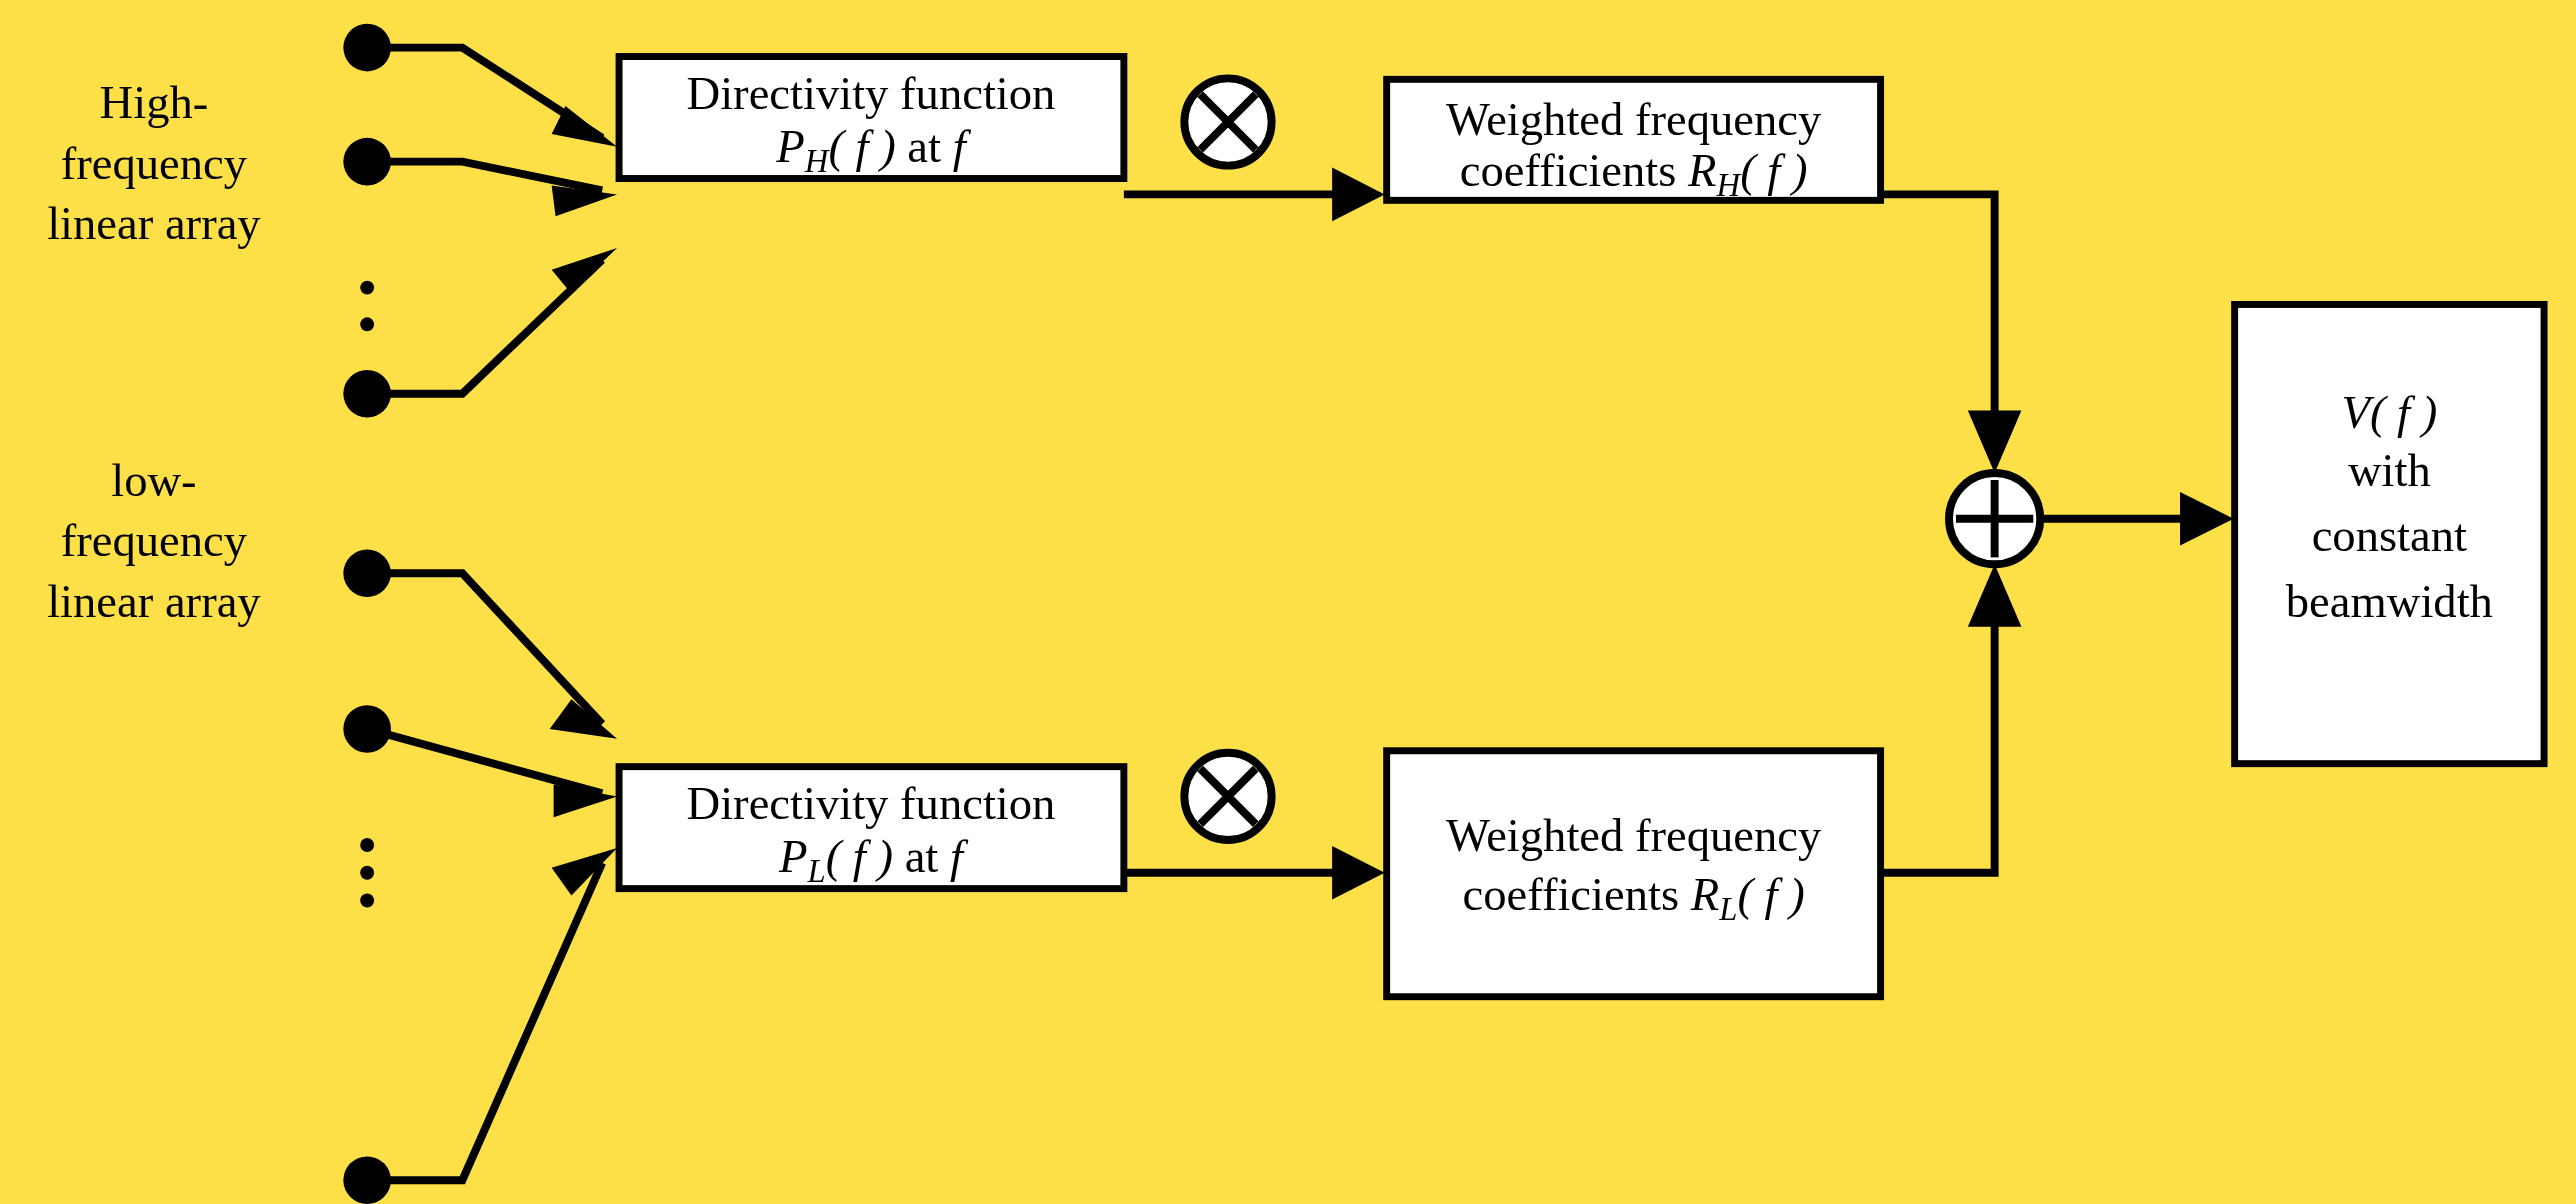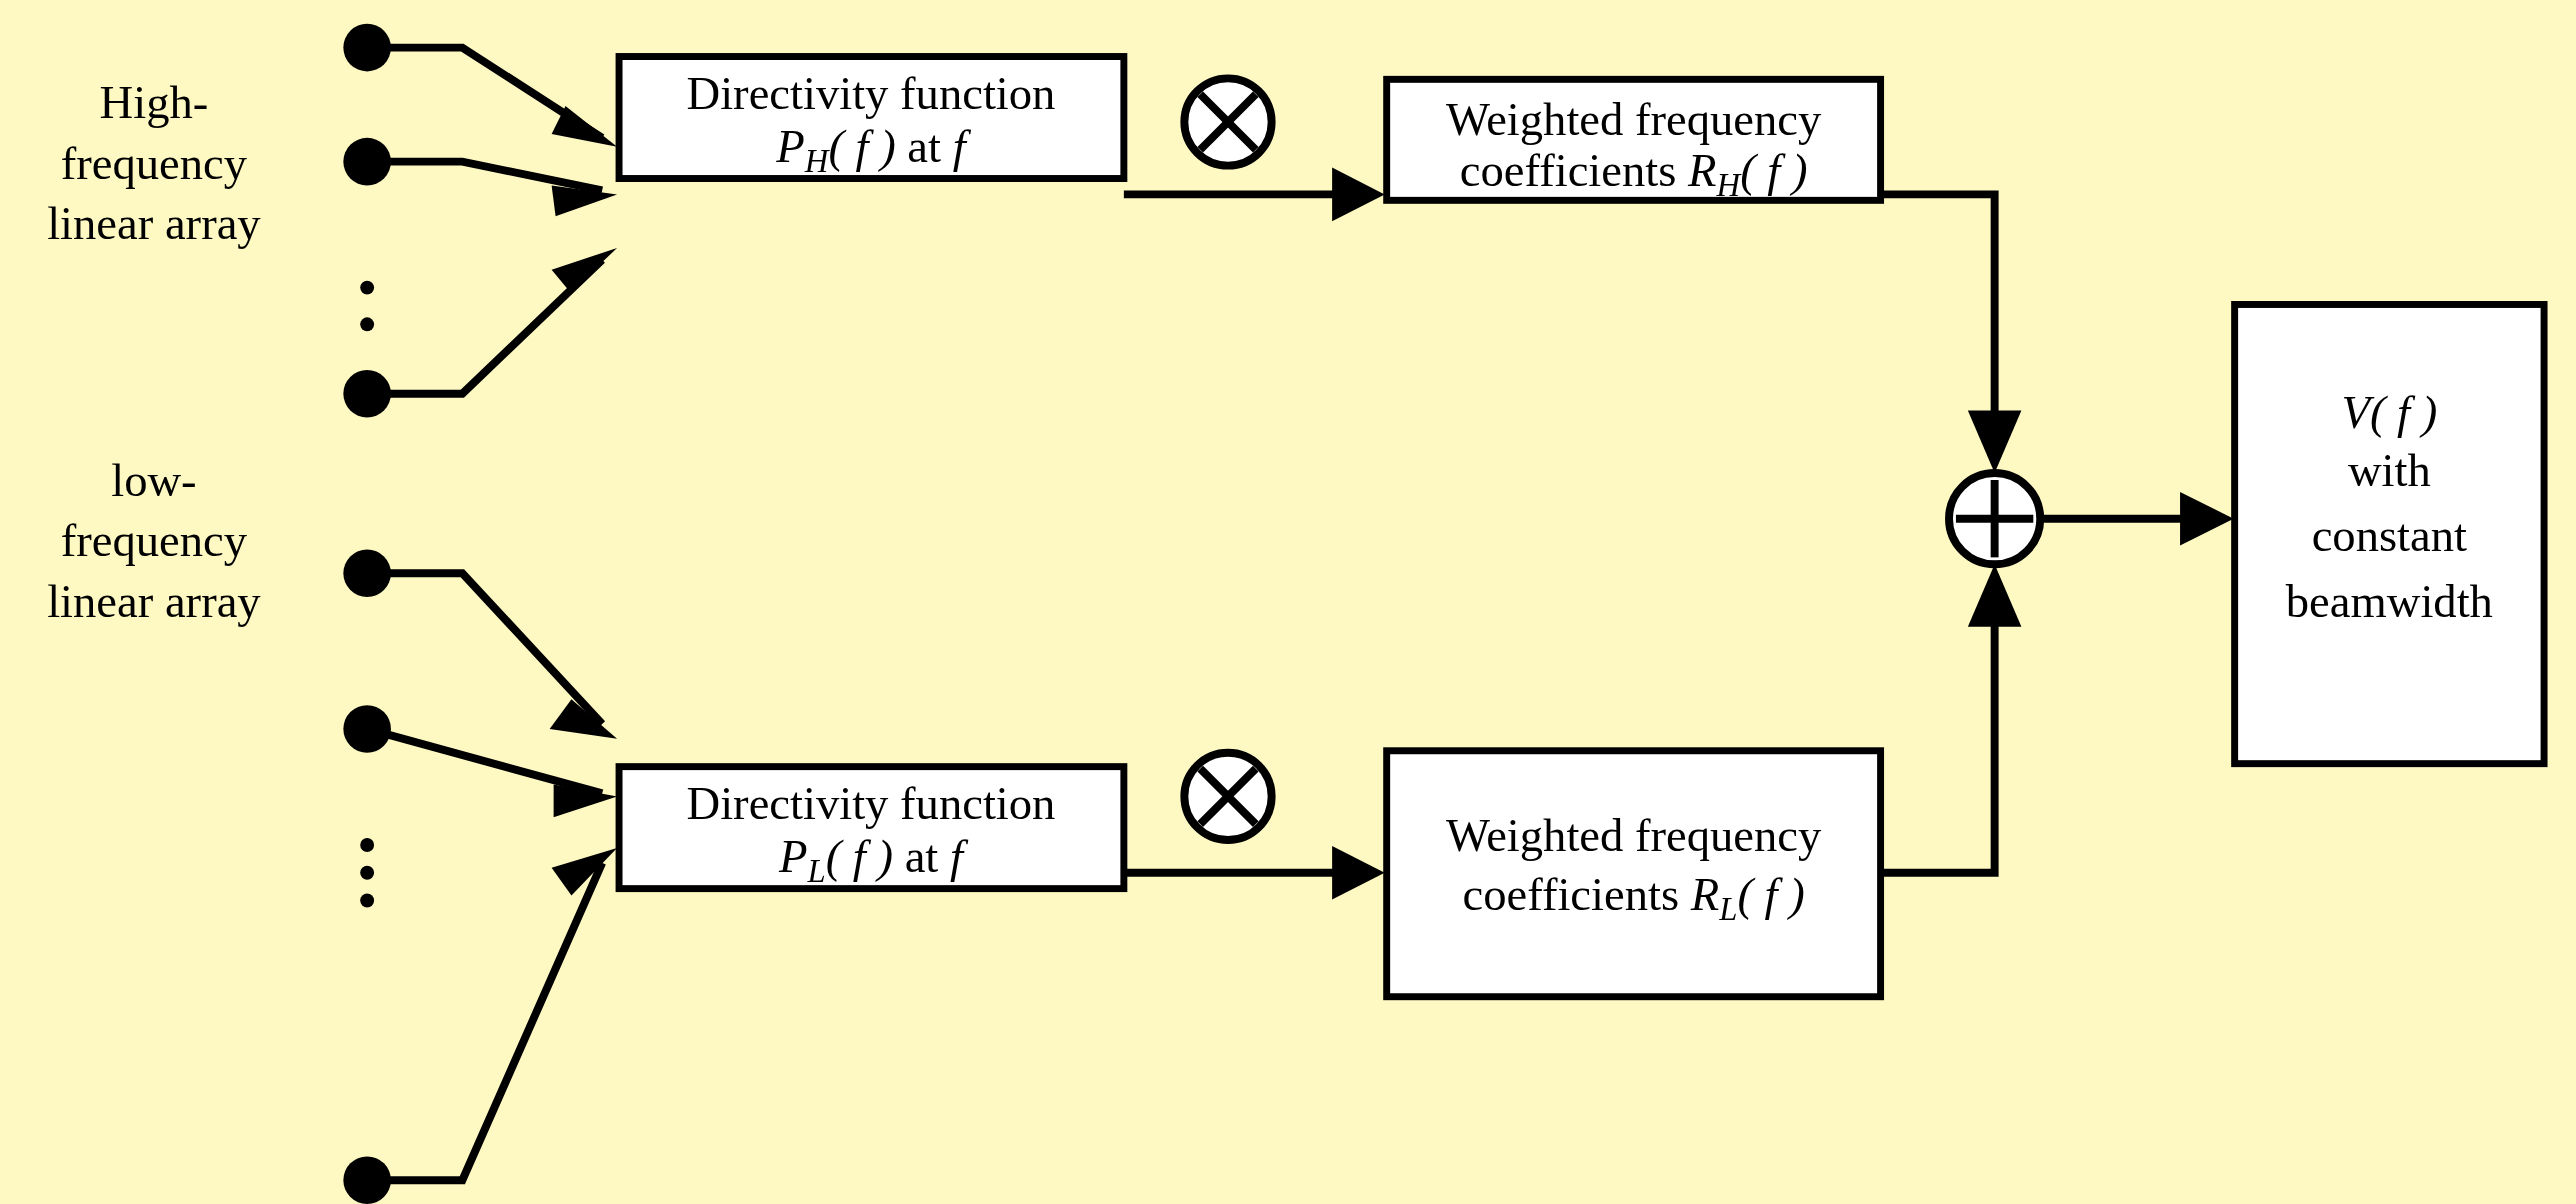--- a/index.html
+++ b/index.html
@@ -11,21 +11,21 @@
   body {
     width: 2576px;
     height: 1204px;
     overflow: hidden;
     font-family: "Liberation Serif", "DejaVu Serif", serif;
   }
   #diagram-root {
     position: relative;
     width: 2576px;
     height: 1204px;
-    background: #fef9c3;
+    background: #fde047;
   }
   svg#block-diagram {
     display: block;
     width: 2576px;
     height: 1204px;
   }
   .blk-rect {
     fill: #ffffff;
     stroke: #000000;
     stroke-width: 7;

